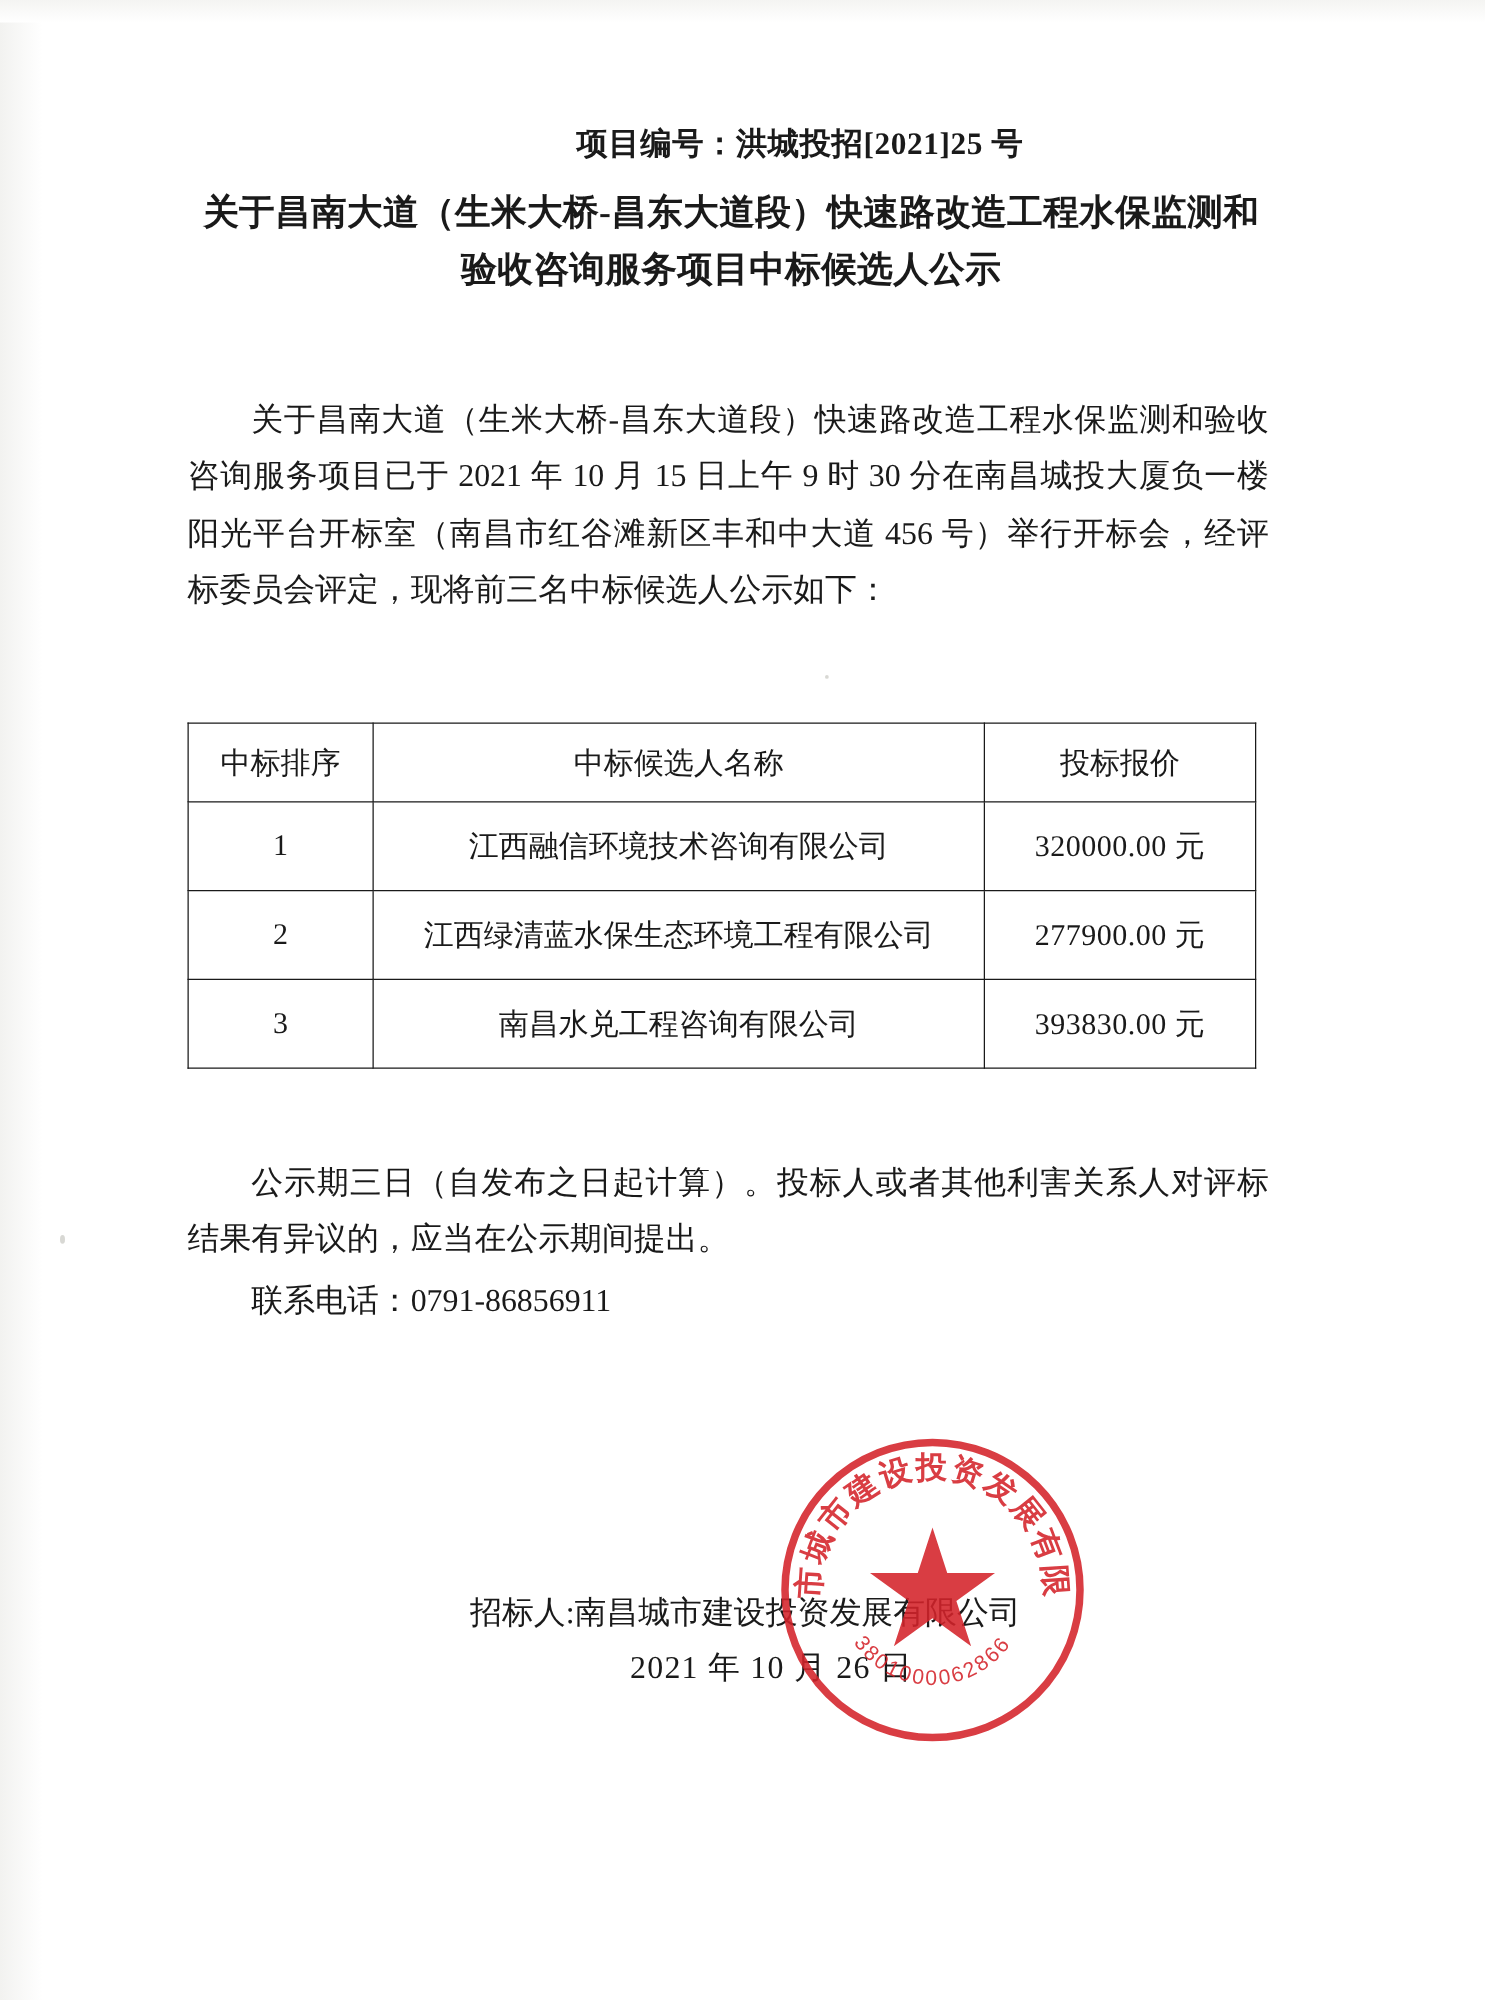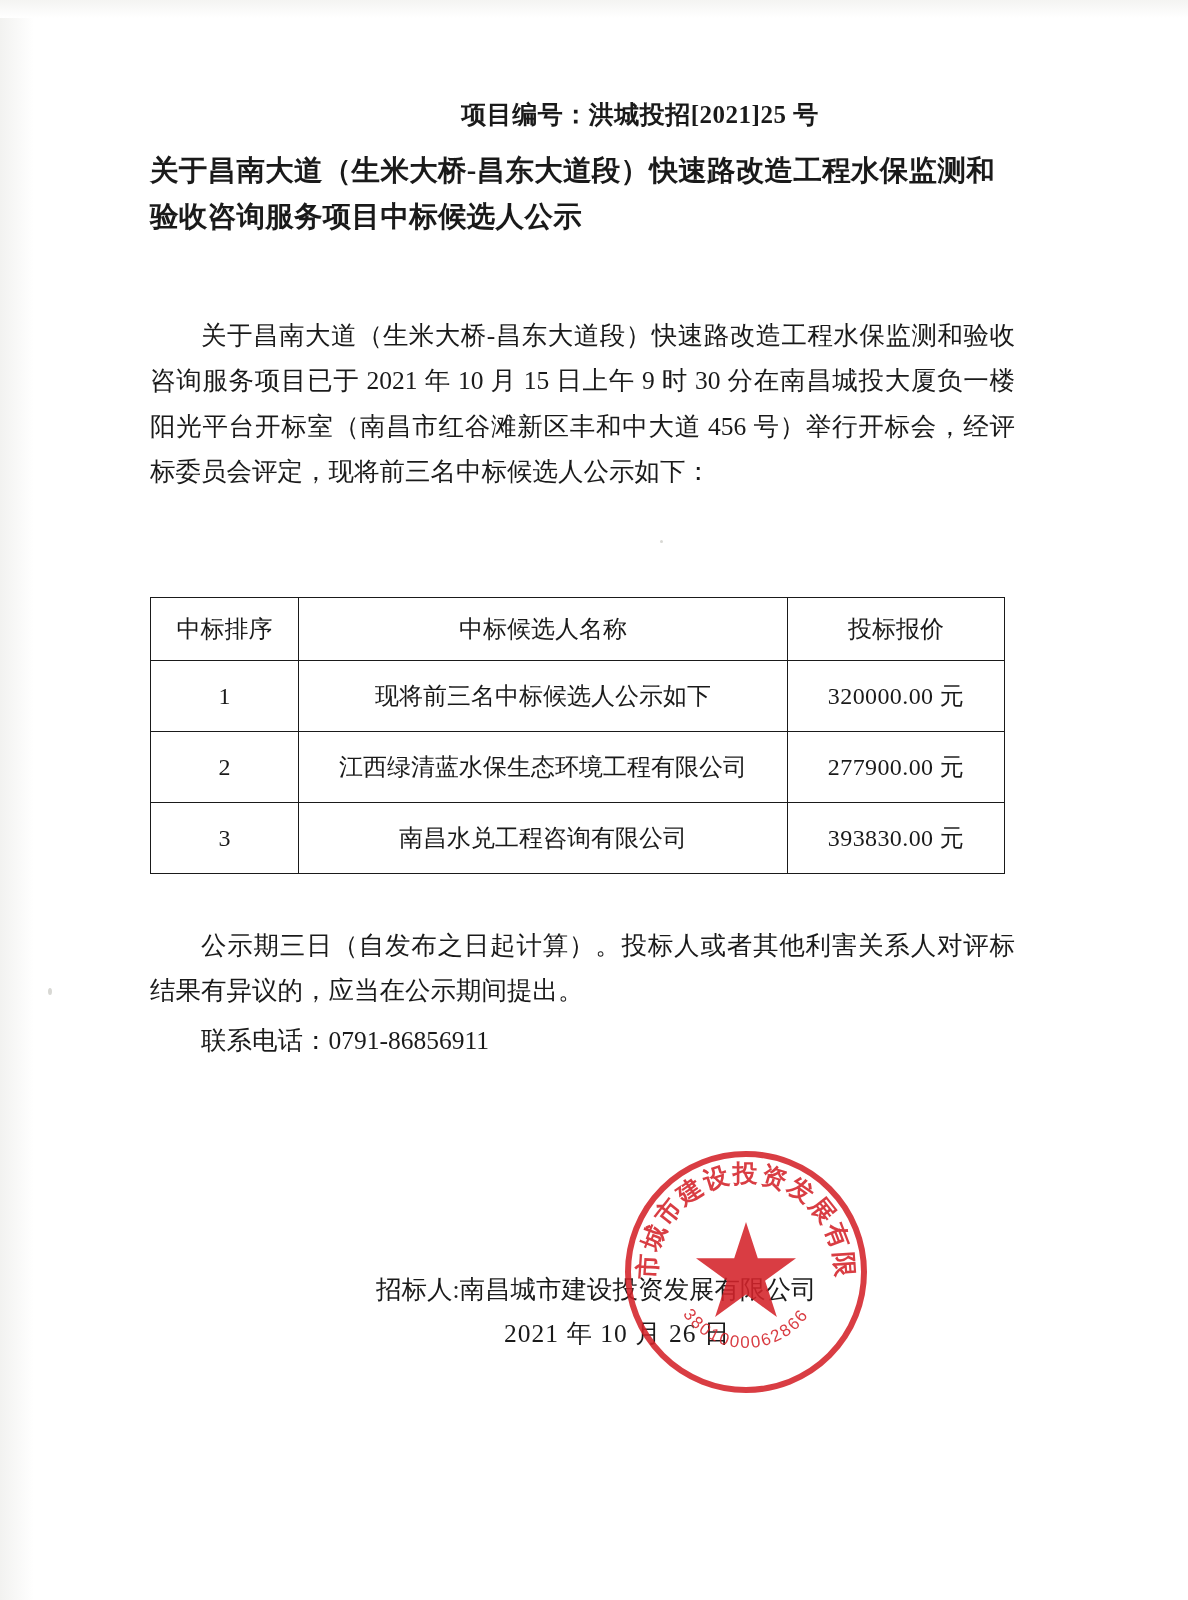--- a/index.html
+++ b/index.html
@@ -54,21 +54,21 @@
     font-size: 25px;
     letter-spacing: 0.5px;
     padding-left: 92px;
   }
 
   .title {
     position: absolute;
     left: 150px;
     width: 870px;
     top: 148px;
-    text-align: left;
+    text-align: center;
     font-weight: bold;
     font-size: 28.5px;
     line-height: 1.62;
     letter-spacing: 0.3px;
   }
 
   .body-block {
     position: absolute;
     left: 150px;
     width: 865px;
@@ -79,21 +79,21 @@
     text-justify: inter-ideograph;
   }
   .indent {
     text-indent: 2em;
     margin-top: 30px;
   }
 
   table.candidates {
     position: absolute;
     left: 150px;
-    top: 597px;
+    top: 578px;
     width: 855px;
     border-collapse: collapse;
     font-size: 24px;
   }
   table.candidates td, table.candidates th {
     border: 1.6px solid #1a1a1a;
     text-align: center;
     font-weight: normal;
     padding: 0;
     height: 70px;
@@ -188,21 +188,21 @@
     <thead>
       <tr>
         <th>中标排序</th>
         <th>中标候选人名称</th>
         <th>投标报价</th>
       </tr>
     </thead>
     <tbody>
       <tr>
         <td>1</td>
-        <td>现将前三名中标候选人公示如下</td>
+        <td>江西融信环境技术咨询有限公司</td>
         <td class="price">320000.00 元</td>
       </tr>
       <tr>
         <td>2</td>
         <td>江西绿清蓝水保生态环境工程有限公司</td>
         <td class="price">277900.00 元</td>
       </tr>
       <tr>
         <td>3</td>
         <td>南昌水兑工程咨询有限公司</td>

